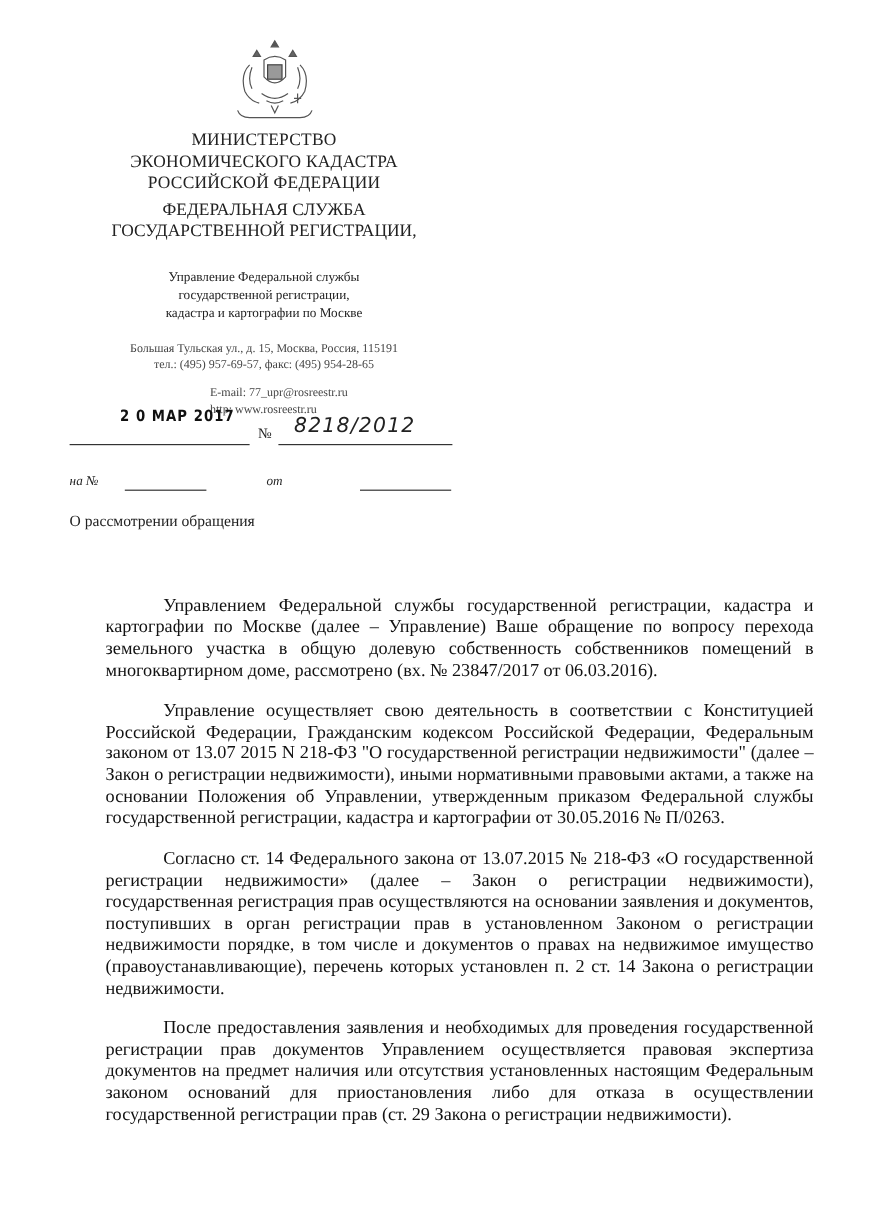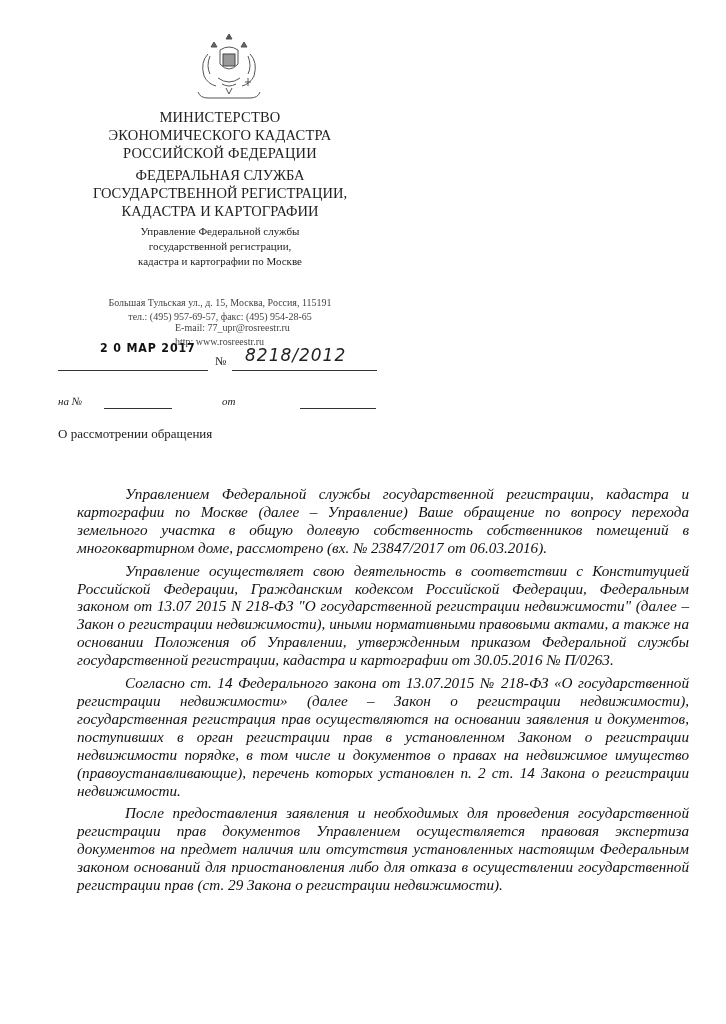--- a/index.html
+++ b/index.html
@@ -2,30 +2,30 @@
 <html><head>
 <meta charset="utf-8">
 <style>
   html, body { margin: 0; padding: 0; background: #ffffff; }
   body { width: 726px; height: 1024px; position: relative; overflow: hidden; color: #1a1a1a; font-family: "Liberation Serif", serif; }
   .emblem { position: absolute; left: 190px; top: 28px; width: 78px; height: 76px; }
   .header-block { position: absolute; left: 60px; width: 320px; text-align: center; }
   .ministry { top: 108px; font-size: 14.5px; line-height: 18px; letter-spacing: 0.2px; color: #222; }
   .service { top: 166px; font-size: 14.5px; line-height: 18px; color: #222; }
   .dept { top: 224px; font-size: 11px; line-height: 15px; font-weight: normal; color: #222; }
-  .addr { top: 284px; font-size: 10px; line-height: 14px; color: #444; margin-top: 12px; }
+  .addr { top: 284px; font-size: 10px; line-height: 14px; color: #444; }
   .contacts { position: absolute; left: 175px; top: 321px; font-size: 10px; line-height: 14px; color: #444; }
   .stamp-date { position: absolute; left: 100px; top: 340px; font-family: "DejaVu Sans", sans-serif; font-size: 13px; font-weight: bold; letter-spacing: 1px; color: #111; transform: scaleX(0.85); transform-origin: left; }
   .line { position: absolute; height: 0; border-bottom: 1px solid #333; }
   .num-label { position: absolute; left: 215px; top: 354px; font-size: 12px; color: #222; }
   .num-value { position: absolute; left: 245px; top: 345px; font-family: "DejaVu Sans", sans-serif; font-style: italic; font-size: 17px; color: #222; letter-spacing: 1px; }
   .ref-label { position: absolute; top: 395px; font-size: 11px; color: #222; font-style: italic; }
   .subject { position: absolute; left: 58px; top: 426px; font-size: 13px; color: #222; }
   .body { position: absolute; left: 72px; top: 480px; width: 622px; font-size: 15.2px; line-height: 17.9px; text-align: justify; color: #111; }
-  .body p { margin: 5px; text-indent: 48px; font-style: italic; }
+  .body p { margin: 16px; text-indent: 48px; }
 </style>
 </head>
 <body>
 
 <svg class="emblem" viewBox="0 0 78 76">
   <g fill="none" stroke="#555" stroke-width="1">
     <path d="M39 6 l-3 5 h6 z" fill="#555"></path>
     <path d="M24 14 l-3 5 h6 z M54 14 l-3 5 h6 z" fill="#666"></path>
     <path d="M18 26 q-8 8 -4 22 q4 8 12 10 M60 26 q8 8 4 22 q-4 8 -12 10"></path>
     <path d="M20 28 q-4 10 0 18 M58 28 q4 10 0 18"></path>
@@ -40,21 +40,20 @@
 
 <div class="header-block ministry">
   <div>МИНИСТЕРСТВО</div>
   <div>ЭКОНОМИЧЕСКОГО КАДАСТРА</div>
   <div>РОССИЙСКОЙ ФЕДЕРАЦИИ</div>
 </div>
 
 <div class="header-block service">
   <div>ФЕДЕРАЛЬНАЯ СЛУЖБА</div>
   <div>ГОСУДАРСТВЕННОЙ РЕГИСТРАЦИИ,</div>
-  <div>КАДАСТРА И КАРТОГРАФИИ</div>
 </div>
 
 <div class="header-block dept">
   <div>Управление Федеральной службы</div>
   <div>государственной регистрации,</div>
   <div>кадастра и картографии по Москве</div>
 </div>
 
 <div class="header-block addr">
   <div>Большая Тульская ул., д. 15, Москва, Россия, 115191</div>

